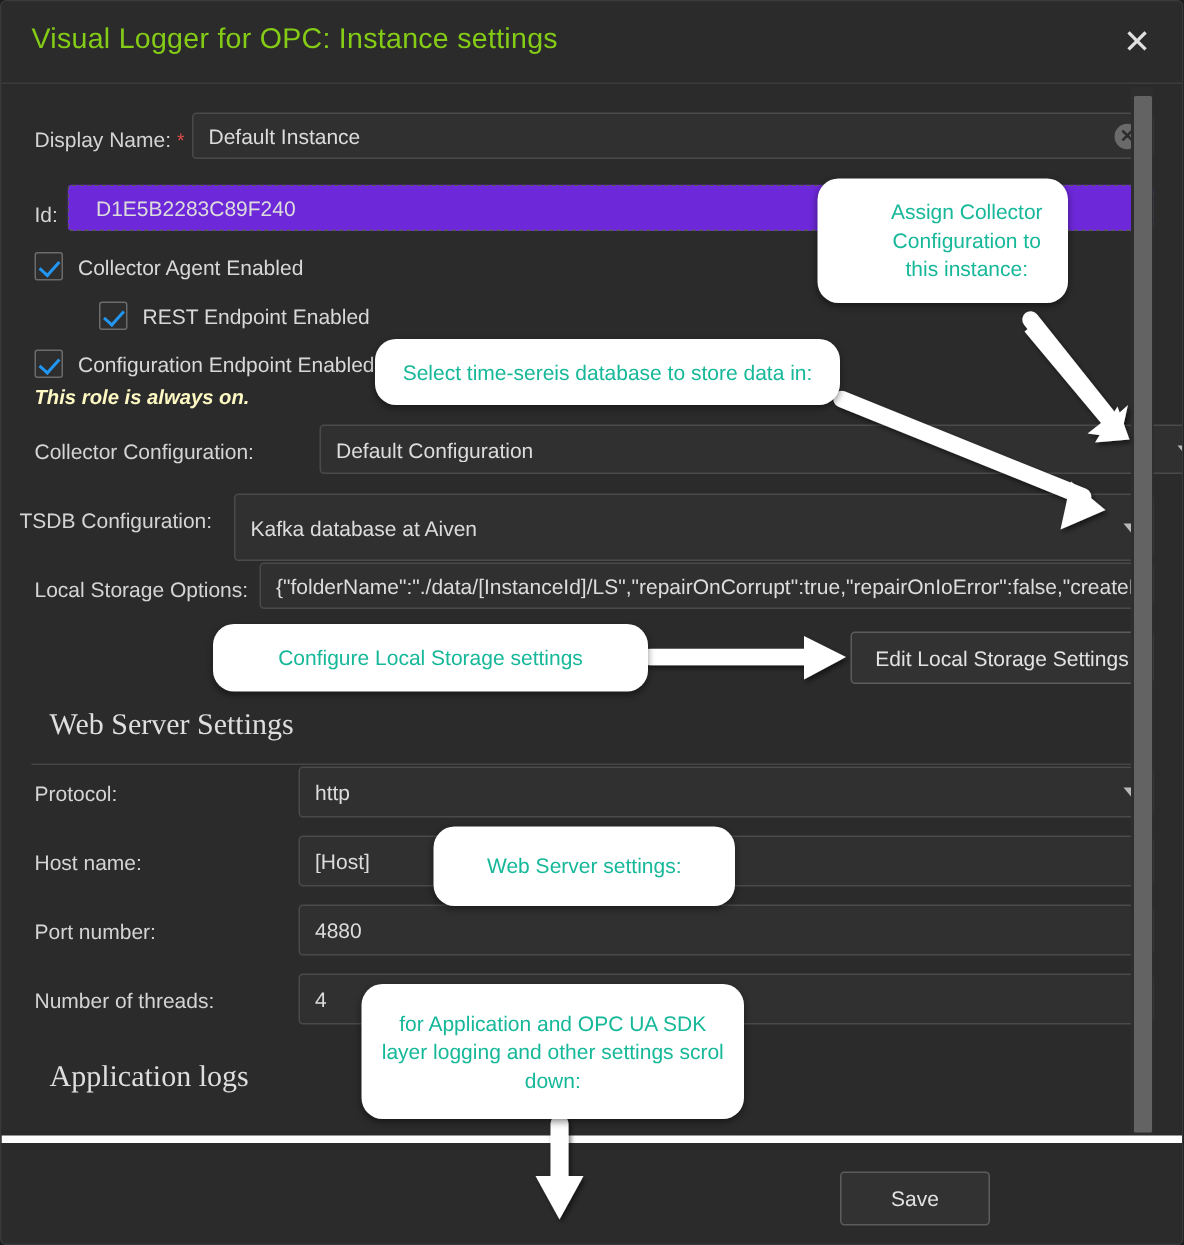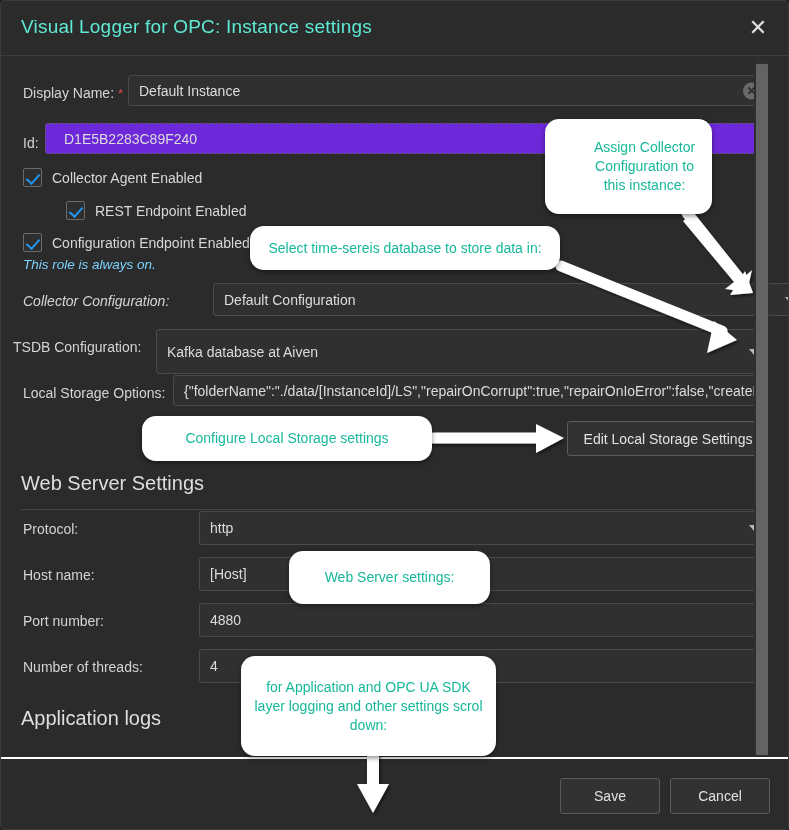--- a/index.html
+++ b/index.html
@@ -21,21 +21,21 @@
 
   
   .titlebar {
     position: absolute; left: 0; top: 0;
     width: 789px; height: 55px;
     background: #2b2b2b;
     border-bottom: 1px solid #3c3c3c;
   }
   .titlebar-text {
     position: absolute; left: 20px; top: 15px;
-    font-size: 19px; color: #5eead4; letter-spacing: .2px;
+    font-size: 19px; color: #84cc16; letter-spacing: .2px;
     white-space: nowrap;
   }
   .close-btn {
     position: absolute; right: 18px; top: 13px;
     width: 28px; height: 28px;
     color: #e0e0e0; font-size: 22px; line-height: 28px;
     text-align: center; cursor: pointer;
   }
 
   
@@ -103,28 +103,28 @@
     content: "";
     position: absolute; left: 5px; top: 2px;
     width: 6px; height: 11px;
     border: solid #2196f3;
     border-width: 0 2.6px 2.6px 0;
     transform: rotate(42deg);
   }
   .cblabel { font-size: 14px; color: #d8d8d8; white-space: nowrap; }
   .note {
     position: absolute; left: 22px;
-    font-size: 13.5px; color: #7dd3fc;
-    font-style: italic; white-space: nowrap;
+    font-size: 13.5px; color: #fef9c3;
+    font-style: italic; white-space: nowrap; font-weight: bold;
   }
 
   
   .section {
-    position: absolute; left: 20px;
-    font-size: 20px; color: #dedede; white-space: nowrap;
+    position: absolute; left: 32px;
+    font-size: 20px; color: #dedede; white-space: nowrap; font-family: Liberation Serif, serif;
   }
   .divider {
     position: absolute; left: 20px;
     height: 1px; background: #454545;
   }
 
   
   .btn {
     position: absolute;
     background: #323232;
@@ -133,21 +133,21 @@
     color: #e2e2e2; font-size: 14px;
     display: flex; align-items: center; justify-content: center;
     cursor: pointer; white-space: nowrap;
   }
 
   
   .footer {
     position: absolute; left: 0; top: 756px;
     width: 789px; height: 74px;
     background: #2b2b2b;
-    border-top: 2px solid #ffffff;
+    border-top: 5px solid #ffffff;
   }
 
   
   .scrolltrack {
     position: absolute; left: 753px; top: 57px;
     width: 15px; height: 699px;
     background: #2e2e2e;
     cursor: pointer;
   }
   .scrollthumb {
@@ -211,21 +211,21 @@
     <div class="cbrow" style="top:144px;padding-left:43px;">
       <span class="cbox"></span>
       <span class="cblabel">REST Endpoint Enabled</span>
     </div>
     <div class="cbrow" style="top:176px;">
       <span class="cbox"></span>
       <span class="cblabel">Configuration Endpoint Enabled</span>
     </div>
     <div class="note" style="top:200px;">This role is always on.</div>
 
-    <div class="lbl" style="left:22px; top:236px;font-style:italic;">Collector Configuration:</div>
+    <div class="lbl" style="left:22px; top:236px;">Collector Configuration:</div>
     <div class="field" style="left:176px; top:226px; width:592px; height:33px;margin-left:36px;">
       <span class="val">Default Configuration</span>
       <span class="caret"></span>
     </div>
 
     <div class="lbl" style="left:12px; top:282px;">TSDB Configuration:</div>
     <div class="field" style="left:155px; top:272px; width:613px; height:45px;">
       <span class="val">Kafka database at Aiven</span>
       <span class="caret"></span>
     </div>
@@ -262,21 +262,20 @@
     </div>
 
     <div class="section" style="top:650px;">Application logs</div>
 
     <div class="scrolltrack" style="left:753px; top:1px; height:698px;"></div>
     <div class="scrollthumb" style="left:755px; top:7px; height:691px;"></div>
   </div>
 
   <div class="footer">
     <div class="btn" style="left:559px; top:19px; width:100px; height:36px;">Save</div>
-    <div class="btn" style="left:669px; top:19px; width:100px; height:36px;">Cancel</div>
   </div>
 
   <svg class="anno-svg" viewBox="0 0 789 830">
     <defs>
       <filter id="shadow" x="-30%" y="-30%" width="170%" height="170%">
         <feDropShadow dx="1.5" dy="2" stdDeviation="1.6" flood-color="#000" flood-opacity="0.55"></feDropShadow>
       </filter>
     </defs>
 
     <g filter="url(#shadow)">
@@ -294,33 +293,33 @@
       <path d="M432,437 L540,437" stroke="#ffffff" stroke-width="11" stroke-linecap="round" fill="none"></path>
       <polygon points="535,423 563,437 535,452" fill="#ffffff"></polygon>
     </g>
 
     <g filter="url(#shadow)">
       <path d="M372,748 L372,790" stroke="#ffffff" stroke-width="12" stroke-linecap="round" fill="none"></path>
       <polygon points="356,783 388,783 372,812" fill="#ffffff"></polygon>
     </g>
   </svg>
 
-  <div class="callout" style="left:544px; top:118px; width:167px; height:95px;padding-left:44px;">
+  <div class="callout" style="left:544px; top:118px; width:167px; height:83px;padding-left:44px;">
     <span>Assign Collector Configuration to this instance:</span>
   </div>
 
   <div class="callout" style="left:249px; top:225px; width:310px; height:44px;">
     <span>Select time-sereis database to store data in:</span>
   </div>
 
   <div class="callout" style="left:141px; top:415px; width:290px; height:45px;">
     <span>Configure Local Storage settings</span>
   </div>
 
   <div class="callout" style="left:288px; top:550px; width:201px; height:53px;">
     <span>Web Server settings:</span>
   </div>
 
-  <div class="callout" style="left:240px; top:655px; width:255px; height:100px;">
+  <div class="callout" style="left:240px; top:655px; width:255px; height:90px;">
     <span>for Application and OPC UA SDK layer logging and other settings scrol down:</span>
   </div>
 
 </div>
 
 </body></html>

